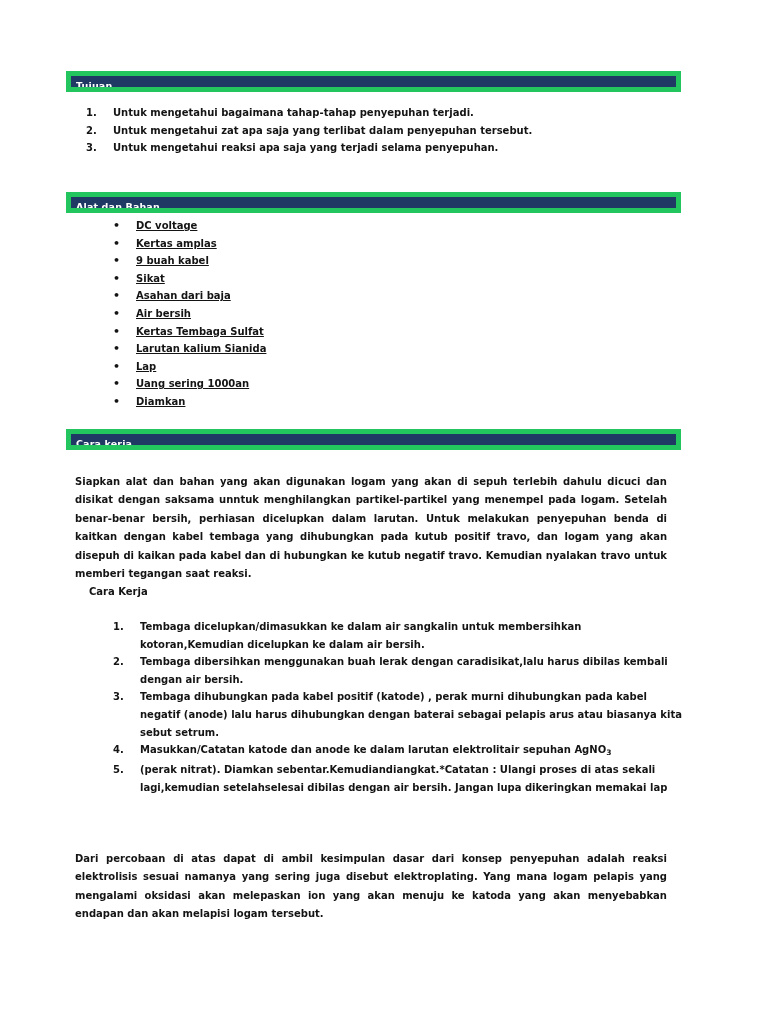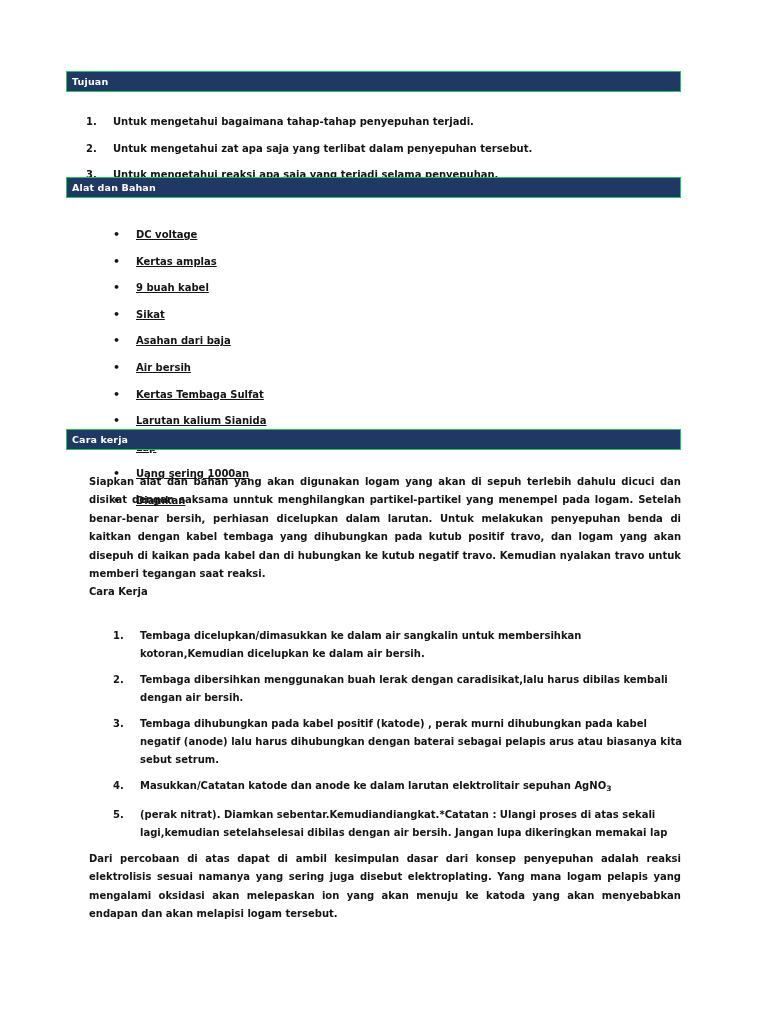--- a/index.html
+++ b/index.html
@@ -26,21 +26,21 @@
     background: #ffffff;
   }
 
   
   .section-bar {
     position: absolute;
     left: 66px;
     width: 615px;
     height: 21px;
     background: #1f3864;
-    border: 1px solid #22c55e;
+    border: 5px solid #22c55e;
     color: #ffffff;
     font-size: 9.5px;
     font-weight: 600;
     line-height: 19px;
     padding-left: 5px;
     letter-spacing: 0.15px;
     white-space: nowrap;
     overflow: hidden;
   }
 
@@ -76,37 +76,36 @@
     text-align: left;
     font-weight: bold;
   }
   .li-marker.bullet {
     font-size: 11px;
     line-height: 17.5px;
   }
   .li-text {
     display: block;
     padding-left: 27px;
-    margin-top: 9px;
   }
 
   
   #tujuan-list { left: 86px; top: 104px; width: 580px; }
   #tujuan-list > li { white-space: nowrap; }
 
   
   #bahan-list { left: 113px; top: 217px; width: 540px; }
   #bahan-list > li { white-space: nowrap; line-height: 17.6px; }
   #bahan-list .li-marker { width: 23px; }
   #bahan-list .li-text { padding-left: 23px; text-decoration: underline; }
 
   
   .para {
     position: absolute;
-    left: 89px;
+    left: 75px;
     width: 592px;
     text-align: justify;
     text-justify: inter-word;
     font-size: 10px;
     line-height: 18.4px;
     font-weight: bold;
     color: #141414;
   }
 
   #intro-para { top: 463px; }
@@ -157,21 +156,21 @@
     <li>
       <span class="li-marker">2.</span>
       <span class="li-text">Untuk mengetahui zat apa saja yang terlibat dalam penyepuhan tersebut.</span>
     </li>
     <li>
       <span class="li-marker">3.</span>
       <span class="li-text">Untuk mengetahui reaksi apa saja yang terjadi selama penyepuhan.</span>
     </li>
   </ol>
 
-  <div class="section-bar" style="top:177px;">Alat dan Bahan</div>
+  <div class="section-bar" style="top:192px;">Alat dan Bahan</div>
 
   <ul class="doc-list block" id="bahan-list">
     <li>
       <span class="li-marker bullet">•</span>
       <span class="li-text">DC voltage</span>
     </li>
     <li>
       <span class="li-marker bullet">•</span>
       <span class="li-text">Kertas amplas</span>
     </li>

